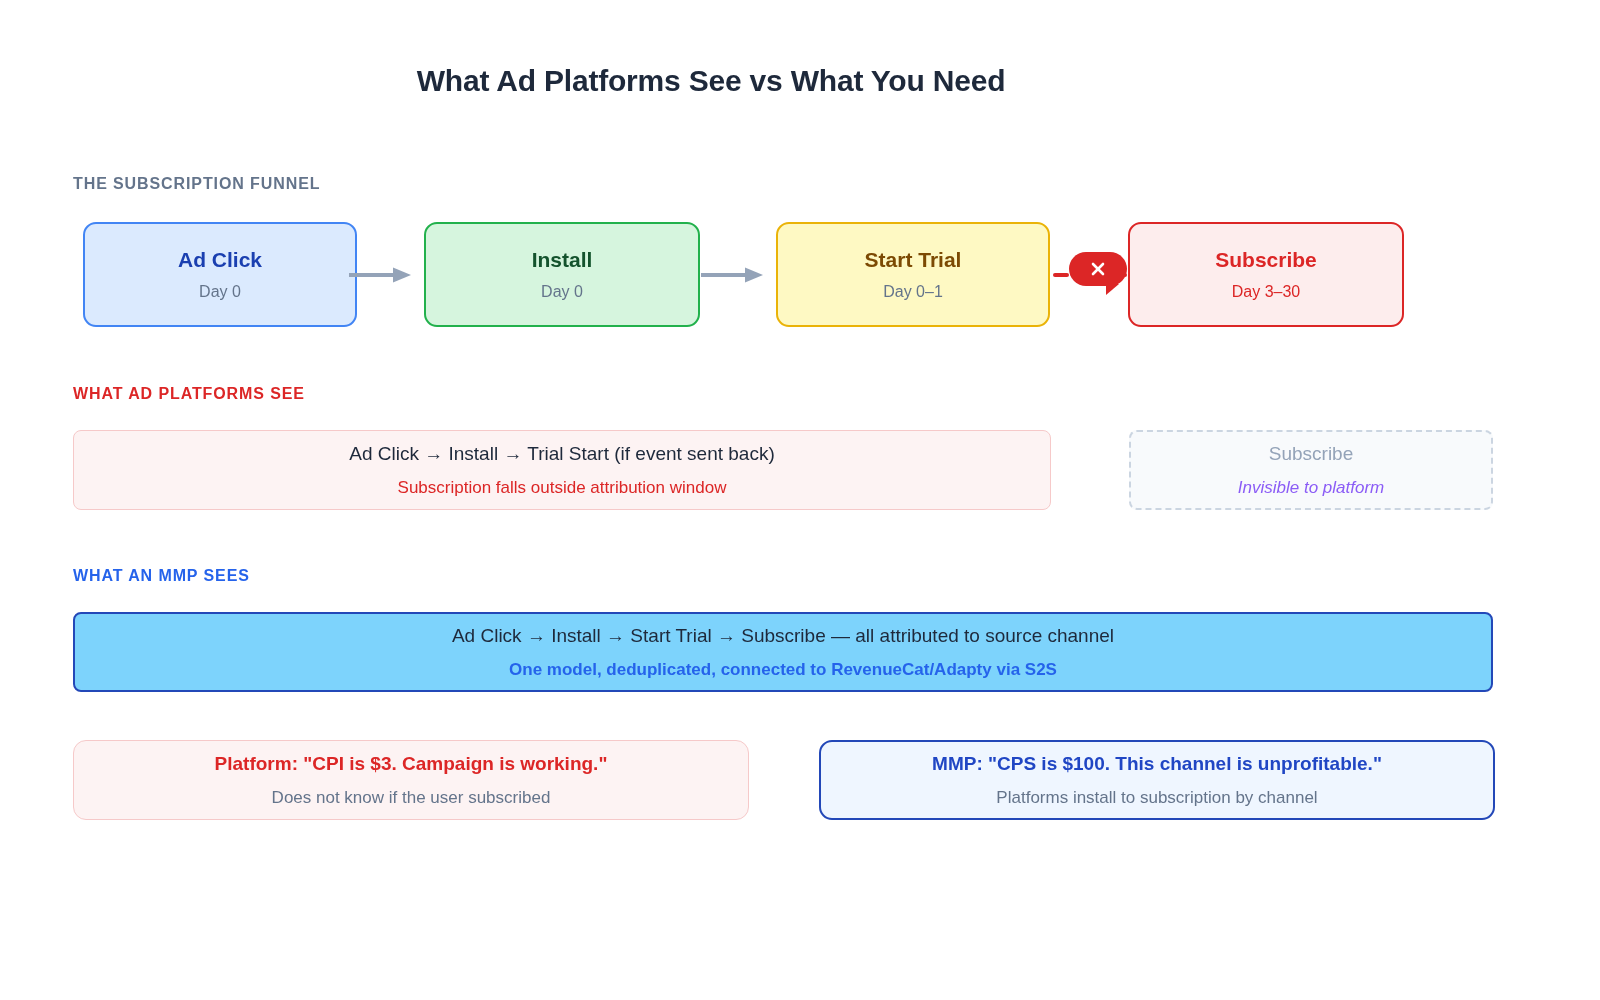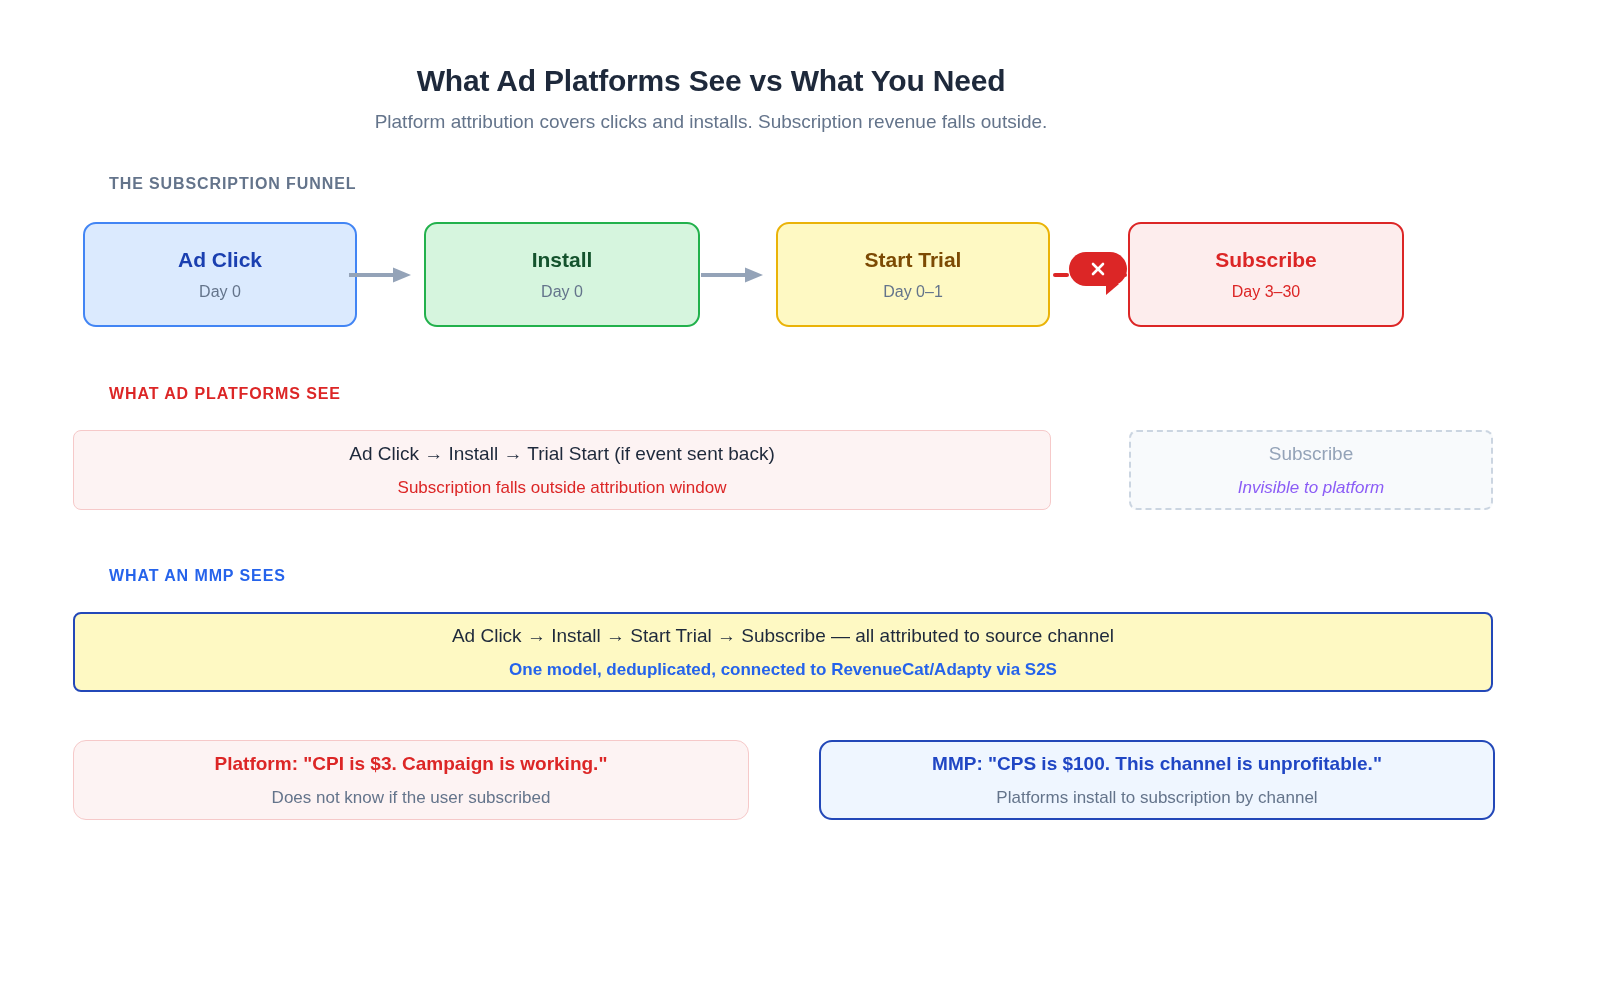--- a/index.html
+++ b/index.html
@@ -17,21 +17,21 @@
     font-size: 30px; font-weight: 700; color:#1e293b; letter-spacing:-0.2px;
     line-height: 38px;
   }
   .hdr-sub {
     margin-top: 9px; font-size: 19px; color:#64748b; font-weight:400; line-height:26px;
   }
 
   
   .sec-label {
     position:absolute; font-size:16px; font-weight:700;
-    letter-spacing:0.9px; text-transform:uppercase;margin-left:36px;
+    letter-spacing:0.9px; text-transform:uppercase;
   }
   .sec-funnel { left:73px; top:175px; color:#64748b; }
   .sec-platform { left:73px; top:385px; color:#dc2626; }
   .sec-mmp { left:73px; top:567px; color:#2563eb; }
 
   
   .funnel { position:absolute; left:73px; top:222px; width:1404px; height:105px; }
   .fbox {
     position:absolute; top:0; height:105px; border-radius:13px;
     border-width:2px; border-style:solid;
@@ -98,21 +98,21 @@
 
   .panel-dashed {
     left:1129px; top:430px; width:364px; height:80px;
     background:#f8fafc; border:2px dashed #cbd5e1;
   }
   .panel-dashed .pline1 { color:#94a3b8; }
   .panel-dashed .pline2 { color:#8b5cf6; font-style:italic; }
 
   .panel-mmp {
     left:73px; top:612px; width:1420px; height:80px;
-    background:#fef9c3; border:2.4px solid #2348b8;
+    background:#7dd3fc; border:2.4px solid #2348b8;
   }
   .panel-mmp .pline1 { color:#1e293b; }
   .panel-mmp .pline2 { color:#2563eb; font-weight:700; }
 
   
   .callout {
     position:absolute; top:740px; height:80px; border-radius:13px;
     display:flex; flex-direction:column; align-items:center; justify-content:center;
     text-align:center;
   }
@@ -131,21 +131,20 @@
   }
   .callout-mmp .cline1 { color:#2046c4; }
 </style>
 </head>
 <body>
 
 <div class="page">
 
   <div class="hdr">
     <div class="hdr-title">What Ad Platforms See vs What You Need</div>
-    <div class="hdr-sub">Platform attribution covers clicks and installs. Subscription revenue falls outside.</div>
   </div>
 
   <div class="sec-label sec-funnel">THE SUBSCRIPTION FUNNEL</div>
 
   <div class="funnel">
 
     <div class="fbox fbox-0">
       <div class="ftitle">Ad Click</div>
       <div class="fsub">Day 0</div>
     </div>

